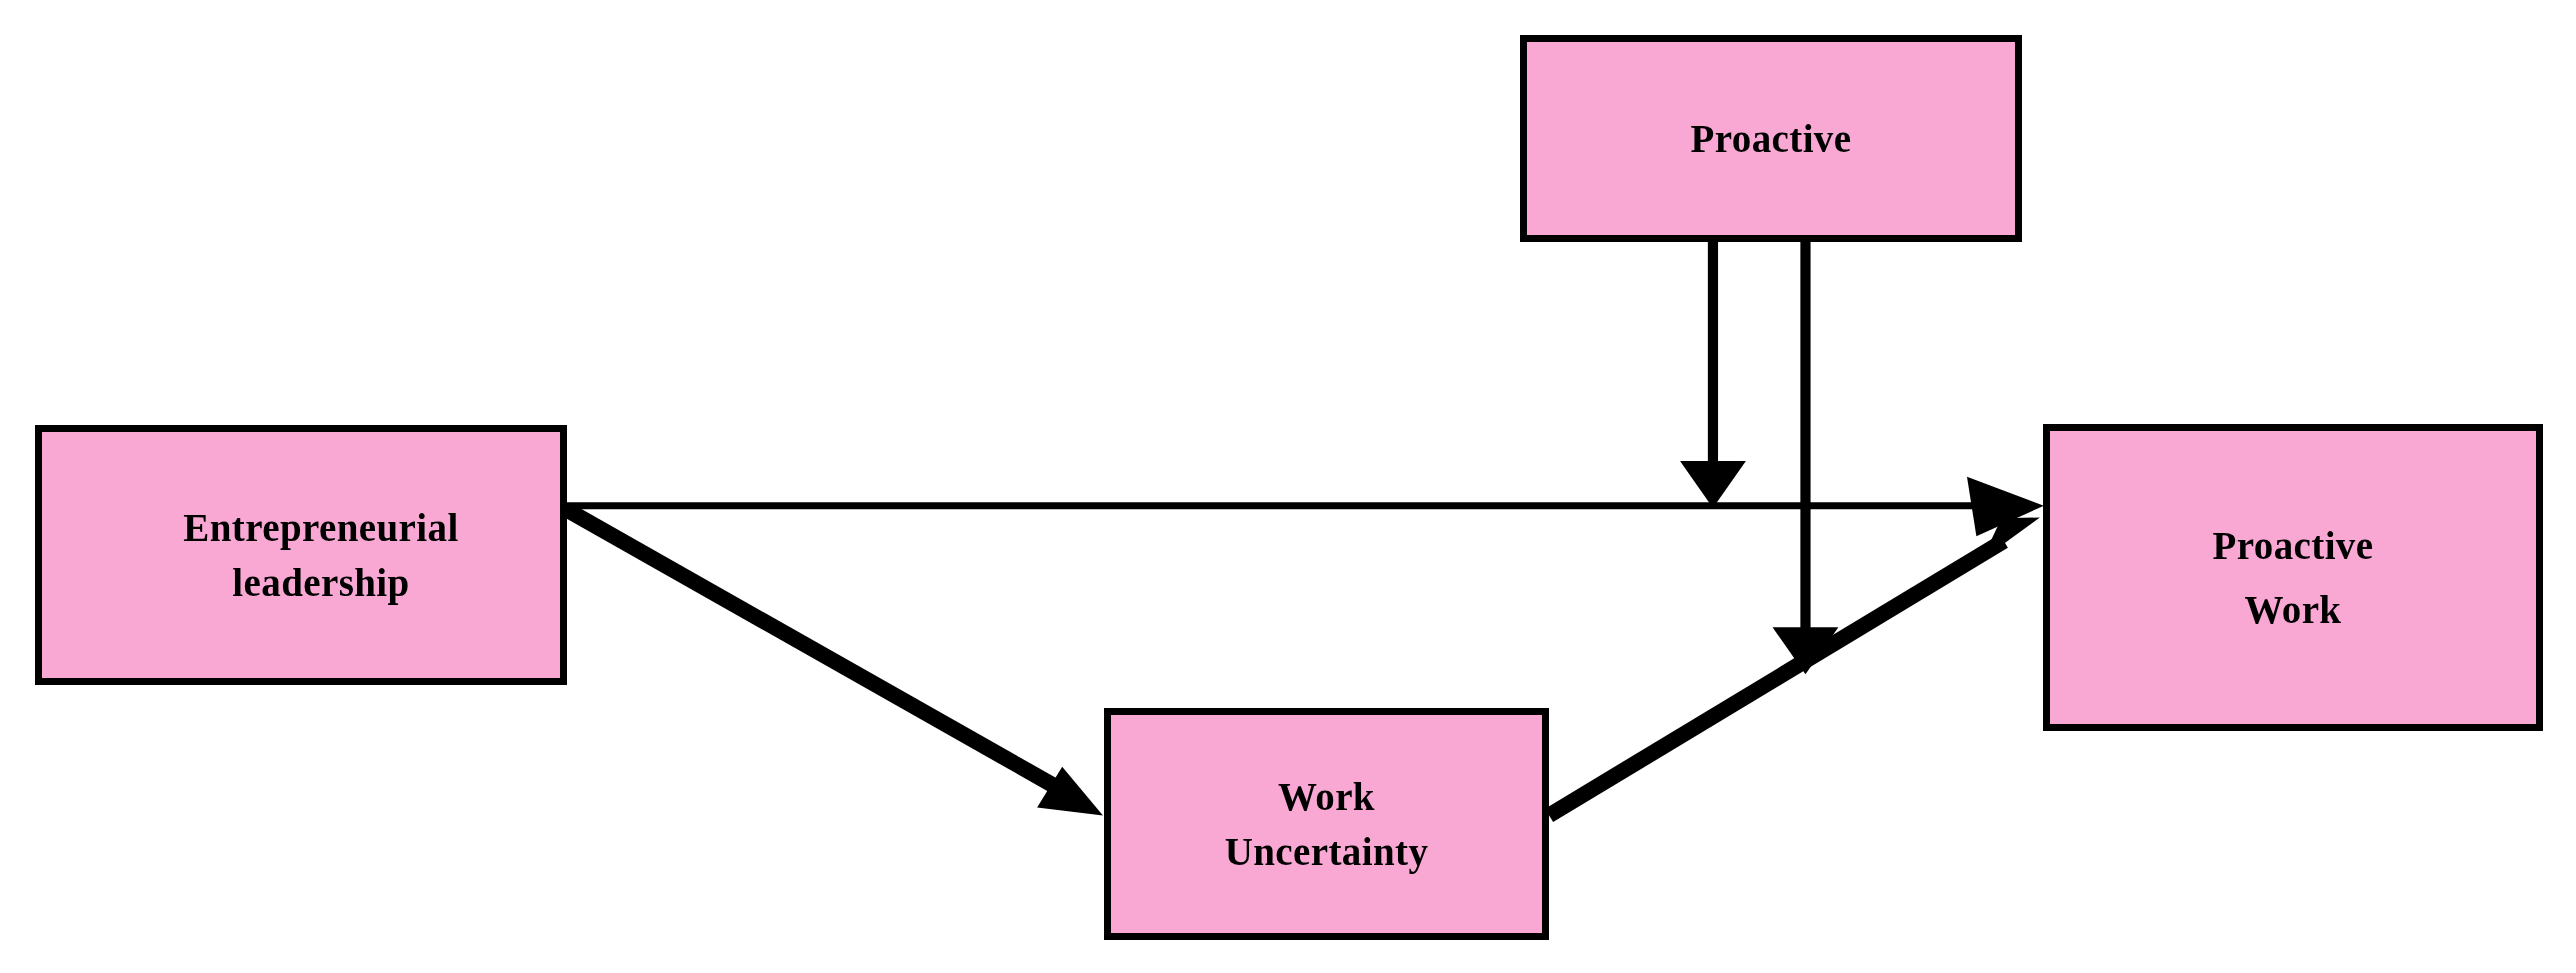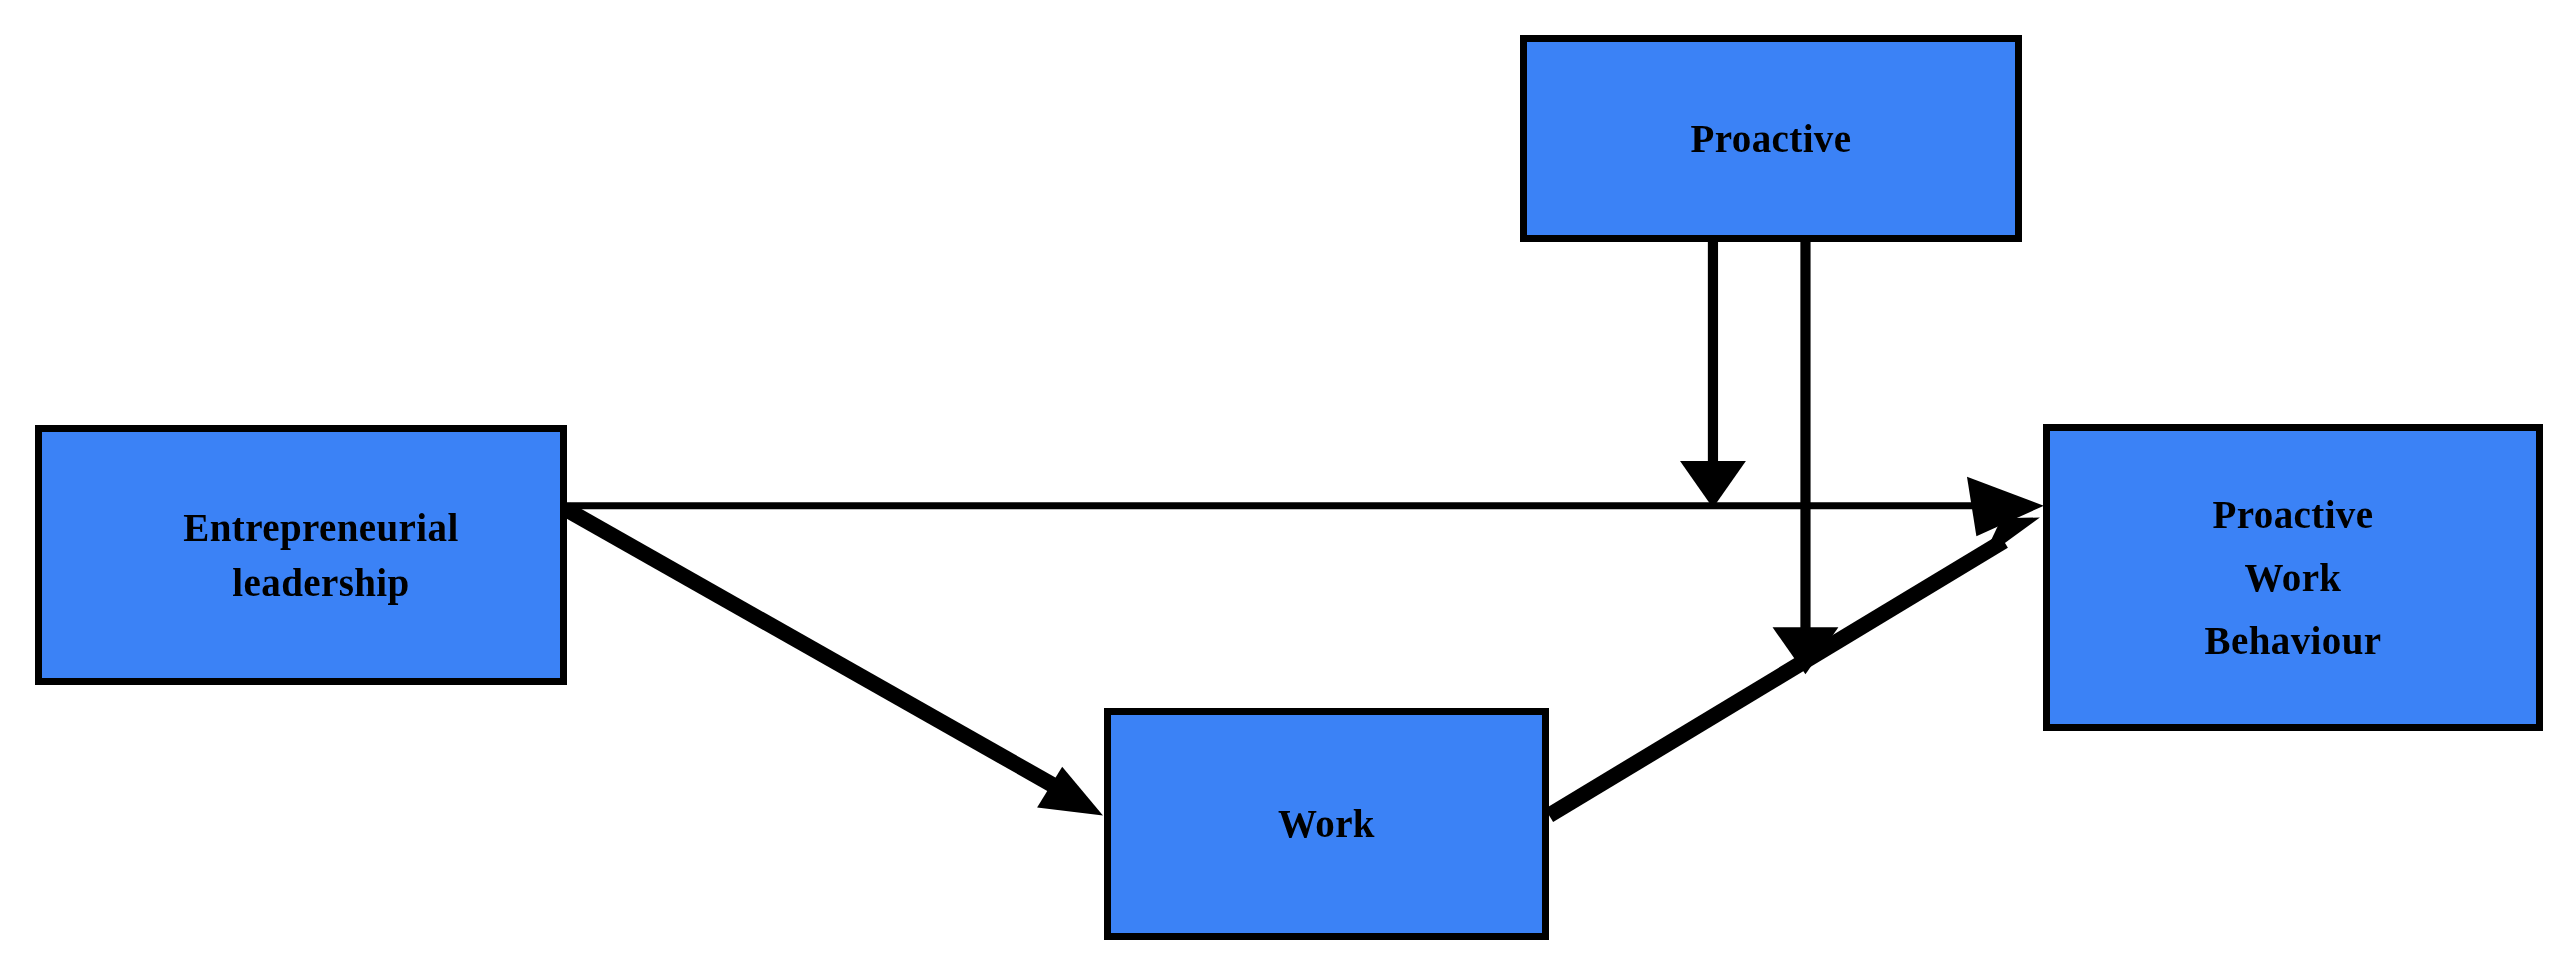--- a/index.html
+++ b/index.html
@@ -22,21 +22,21 @@
     position: absolute;
     left: 0;
     top: 0;
     width: 2576px;
     height: 973px;
     pointer-events: none;
   }
   .node {
     position: absolute;
     box-sizing: border-box;
-    background: #3b82f6;
+    background: #f9a8d4;
     border: 7.8px solid #000000;
     display: flex;
     flex-direction: column;
     align-items: center;
     justify-content: center;
     text-align: center;
     color: #000000;
     font-weight: bold;
     font-size: 39px;
     line-height: 1.42;
@@ -101,22 +101,22 @@
     <span class="line">Entrepreneurial</span>
     <span class="line">leadership</span>
   </div>
 
   <div class="node" id="node-proactive-personality">
     <span class="line">Proactive</span>
   </div>
 
   <div class="node" id="node-work-uncertainty">
     <span class="line">Work</span>
+    <span class="line">Uncertainty</span>
   </div>
 
   <div class="node" id="node-proactive-work-behaviour">
     <span class="line">Proactive</span>
     <span class="line">Work</span>
-    <span class="line">Behaviour</span>
   </div>
 
 </div>
 
 
 </body></html>

